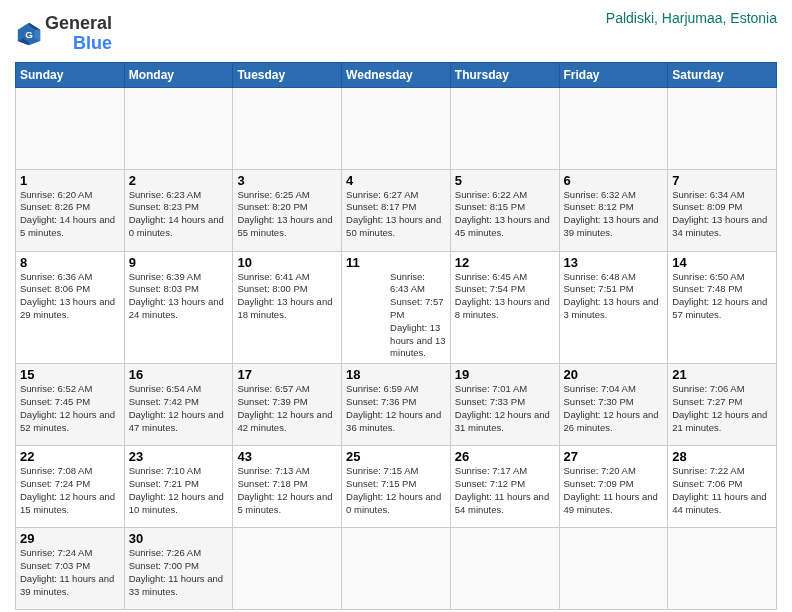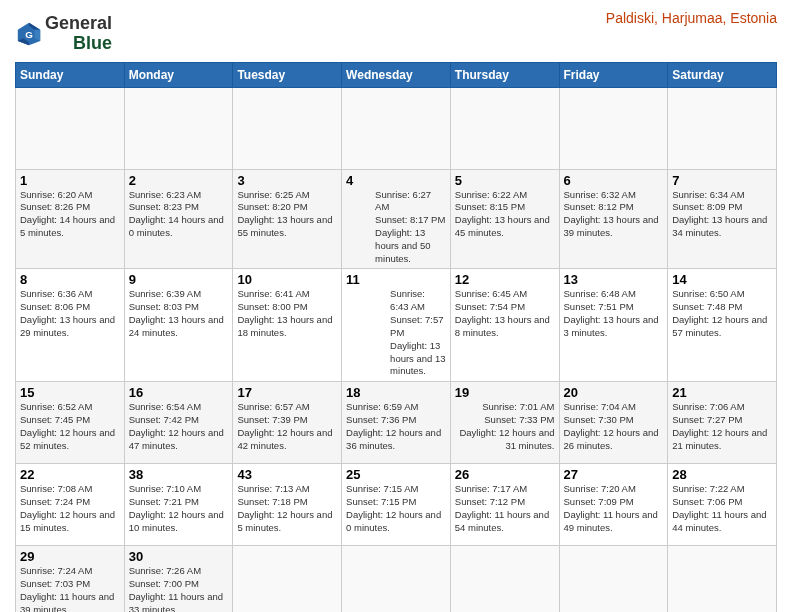--- a/index.html
+++ b/index.html
@@ -26,39 +26,39 @@
       margin-top: 4px;
     }
     .logo-text {
       font-size: 18px;
       font-weight: bold;
       color: #333;
       line-height: 1.1;
       text-align: right;
     }
     .logo-blue {
-      color: #14532d;
+      color: #3b82f6;
     }
     .logo-icon {
       width: 28px;
       height: 28px;
       margin-right: 2px;
     }
     .title-block {
       text-align: right;
     }
     .month-title {
       font-size: 32px;
       font-weight: bold;
       color: #333;
       line-height: 1.1;
     }
     .subtitle {
       font-size: 14px;
-      color: #c2410c;
+      color: #0f766e;
     }
     table {
       width: 100%;
       border-collapse: collapse;
       font-size: 10.5px;
     }
     thead th {
       background: #2b6cb0;
       color: #fff;
       padding: 5px 4px;
@@ -156,21 +156,21 @@
 Daylight: 14 hours and 0 minutes.</div>
           </td>
           <td>
             <span class="day-num">3</span>
             <div class="day-info" style="white-space: pre-line;">Sunrise: 6:25 AM
 Sunset: 8:20 PM
 Daylight: 13 hours and 55 minutes.</div>
           </td>
           <td>
             <span class="day-num">4</span>
-            <div class="day-info" style="white-space: pre-line; margin-left: 29px;">Sunrise: 6:27 AM
+            <div class="day-info" style="white-space: pre-line;">Sunrise: 6:27 AM
 Sunset: 8:17 PM
 Daylight: 13 hours and 50 minutes.</div>
           </td>
           <td>
             <span class="day-num">5</span>
             <div class="day-info" style="white-space: pre-line;">Sunrise: 6:22 AM
 Sunset: 8:15 PM
 Daylight: 13 hours and 45 minutes.</div>
           </td>
           <td>
@@ -250,21 +250,21 @@
 Daylight: 12 hours and 42 minutes.</div>
           </td>
           <td>
             <span class="day-num">18</span>
             <div class="day-info" style="white-space: pre-line;">Sunrise: 6:59 AM
 Sunset: 7:36 PM
 Daylight: 12 hours and 36 minutes.</div>
           </td>
           <td>
             <span class="day-num">19</span>
-            <div class="day-info" style="white-space: pre-line; text-align: right;">Sunrise: 7:01 AM
+            <div class="day-info" style="white-space: pre-line;">Sunrise: 7:01 AM
 Sunset: 7:33 PM
 Daylight: 12 hours and 31 minutes.</div>
           </td>
           <td>
             <span class="day-num">20</span>
             <div class="day-info" style="white-space: pre-line;">Sunrise: 7:04 AM
 Sunset: 7:30 PM
 Daylight: 12 hours and 26 minutes.</div>
           </td>
           <td>
@@ -275,21 +275,21 @@
           </td>
         </tr>
         <tr>
           <td>
             <span class="day-num">22</span>
             <div class="day-info" style="white-space: pre-line;">Sunrise: 7:08 AM
 Sunset: 7:24 PM
 Daylight: 12 hours and 15 minutes.</div>
           </td>
           <td>
-            <span class="day-num">38</span>
+            <span class="day-num">23</span>
             <div class="day-info" style="white-space: pre-line;">Sunrise: 7:10 AM
 Sunset: 7:21 PM
 Daylight: 12 hours and 10 minutes.</div>
           </td>
           <td>
             <span class="day-num">43</span>
             <div class="day-info" style="white-space: pre-line;">Sunrise: 7:13 AM
 Sunset: 7:18 PM
 Daylight: 12 hours and 5 minutes.</div>
           </td>

